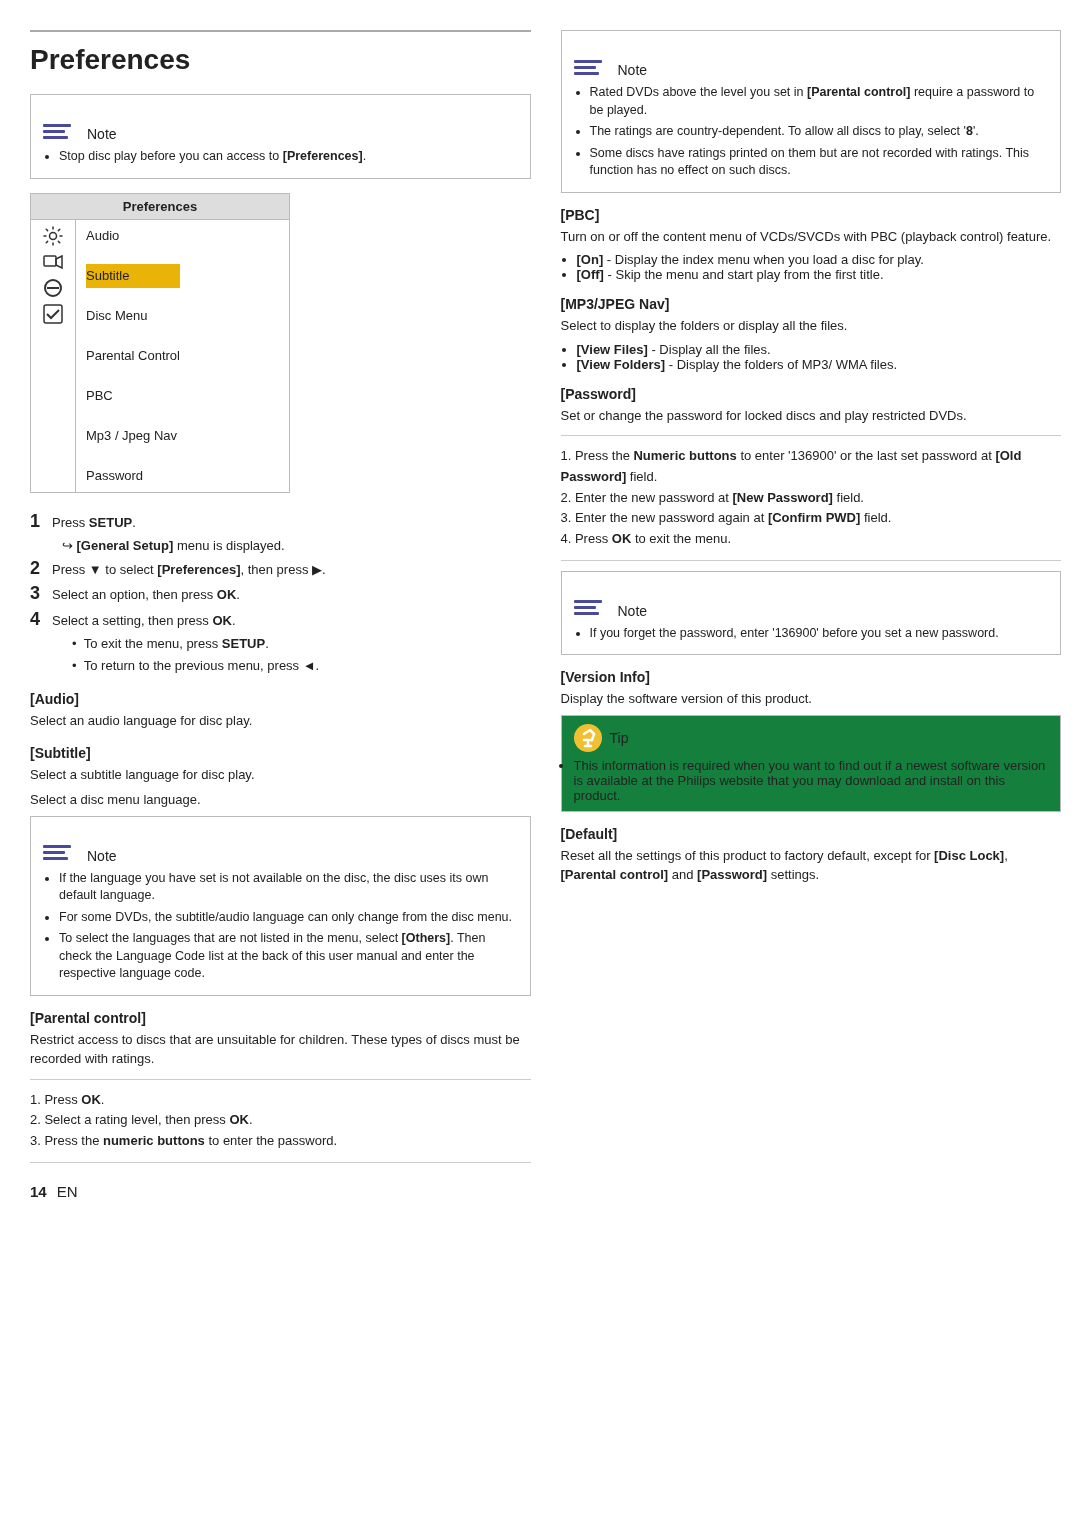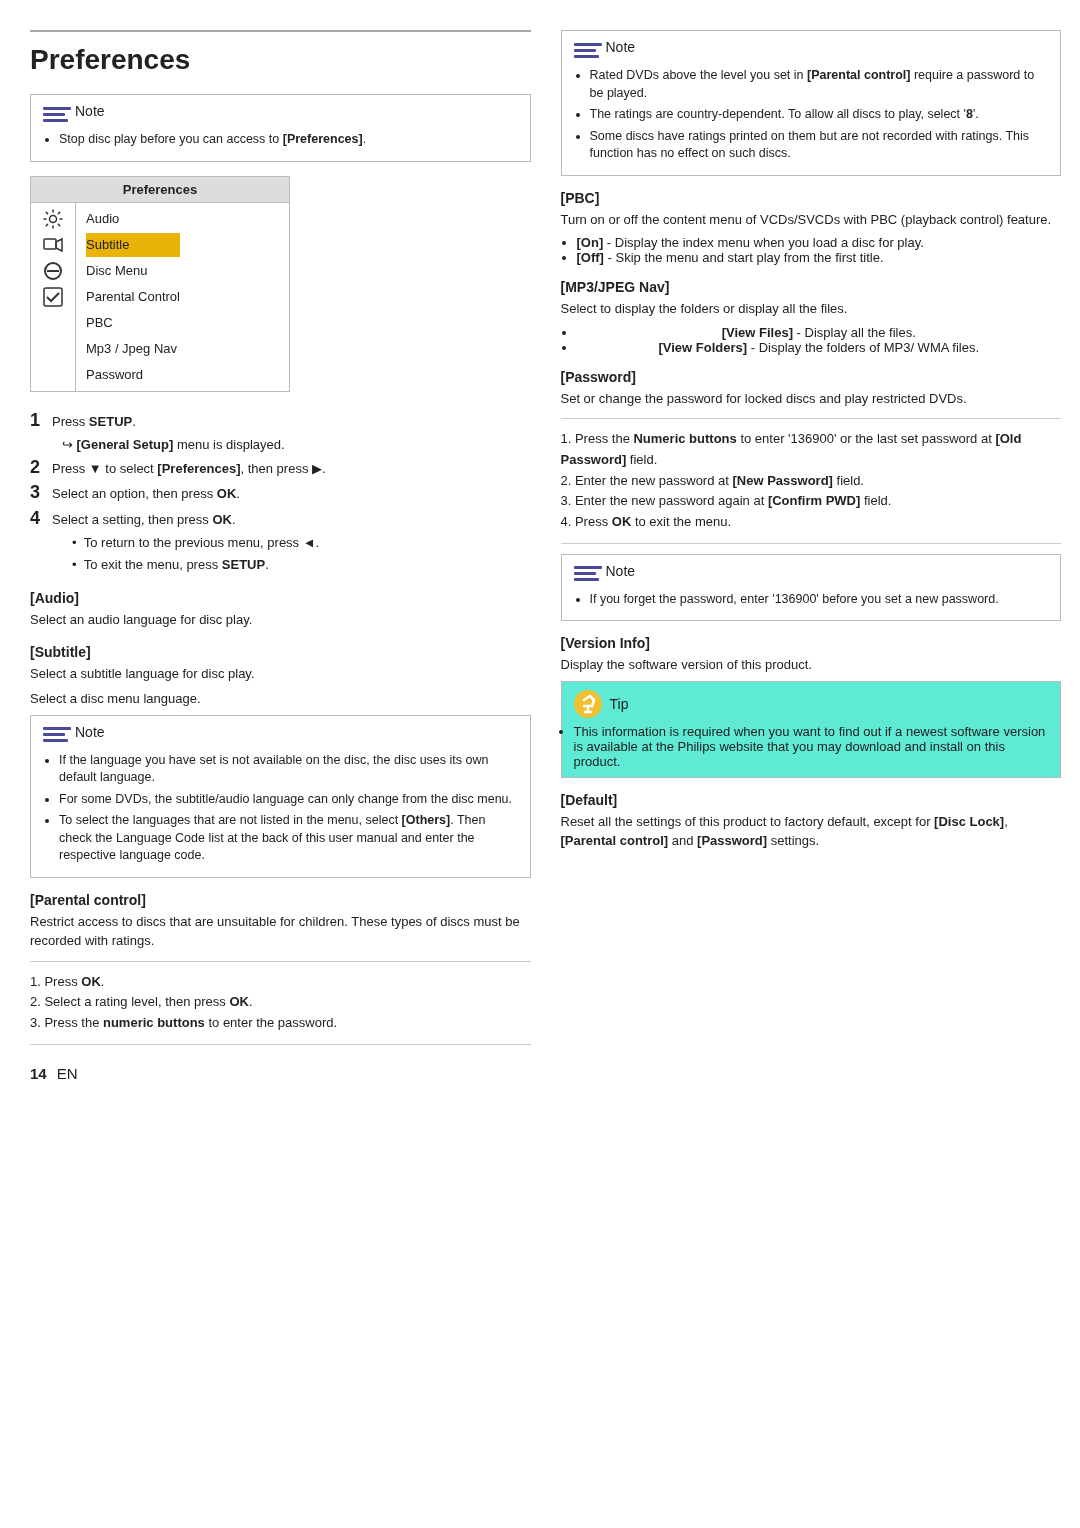--- a/index.html
+++ b/index.html
@@ -33,23 +33,24 @@
       margin-bottom: 18px;
     }
     .note-box {
       border: 1px solid #bbb;
       padding: 8px 12px;
       margin-bottom: 14px;
       background: #fff;
     }
     .note-header {
       display: flex;
-      align-items: flex-start;
-      gap: 4px;
+      align-items: flex-end;
+      gap: 16px;
       margin-bottom: 6px;
+      margin-top: 17px;
     }
     .note-icon {
       width: 28px;
       height: 22px;
       display: flex;
       flex-direction: column;
       justify-content: center;
       gap: 3px;
     }
     .note-icon span {
@@ -70,21 +71,21 @@
     }
     .note-box ul li {
       font-size: 12.5px;
       margin-bottom: 4px;
       line-height: 1.4;
     }
     .tip-box {
       border: 1px solid #bbb;
       padding: 8px 12px;
       margin-bottom: 14px;
-      background: #5eead4;
+      background: #15803d;
     }
     .tip-header {
       display: flex;
       align-items: center;
       gap: 8px;
       margin-bottom: 6px;
     }
     .tip-icon {
       width: 28px;
       height: 28px;
@@ -130,21 +131,21 @@
       height: 24px;
       width: 32px;
       display: flex;
       align-items: center;
       justify-content: center;
     }
     .pref-items-col {
       display: flex;
       flex-direction: column;
       padding: 4px 10px;
-      gap: 2px;
+      gap: 16px;
     }
     .pref-item {
       height: 24px;
       display: flex;
       align-items: center;
       font-size: 13px;
     }
     .pref-item.selected {
       background: #eab308;
     }
@@ -309,22 +310,22 @@
         <span class="step-text">Press ▼ to select <b>[Preferences]</b>, then press ▶.</span>
       </div>
       <div class="step-row">
         <span class="step-num">3</span>
         <span class="step-text">Select an option, then press <b>OK</b>.</span>
       </div>
       <div class="step-row">
         <span class="step-num">4</span>
         <span class="step-text">Select a setting, then press <b>OK</b>.</span>
       </div>
+      <div class="step-sub-bullet">• &nbsp;To exit the menu, press <b>SETUP</b>.</div>
       <div class="step-sub-bullet">• &nbsp;To return to the previous menu, press ◄.</div>
-      <div class="step-sub-bullet">• &nbsp;To exit the menu, press <b>SETUP</b>.</div>
     </div>
 
     <div class="section-title">[Audio]</div>
     <div class="section-body">Select an audio language for disc play.</div>
 
     <div class="section-title">[Subtitle]</div>
     <div class="section-body">Select a subtitle language for disc play.</div>
 
     <div class="section-body">Select a disc menu language.</div>
 
@@ -380,21 +381,21 @@
 
     <div class="section-title">[PBC]</div>
     <div class="section-body">Turn on or off the content menu of VCDs/SVCDs with PBC (playback control) feature.</div>
     <ul style="padding-left:16px; margin-bottom:10px;">
       <li><b>[On]</b> - Display the index menu when you load a disc for play.</li>
       <li><b>[Off]</b> - Skip the menu and start play from the first title.</li>
     </ul>
 
     <div class="section-title">[MP3/JPEG Nav]</div>
     <div class="section-body">Select to display the folders or display all the files.</div>
-    <ul style="padding-left:16px; margin-bottom:10px;text-align:center;">
+    <ul style="padding-left:16px; margin-bottom:10px;">
       <li><b>[View Files]</b> - Display all the files.</li>
       <li><b>[View Folders]</b> - Display the folders of MP3/ WMA files.</li>
     </ul>
 
     <div class="section-title">[Password]</div>
     <div class="section-body">Set or change the password for locked discs and play restricted DVDs.</div>
 
     <div class="pwd-steps-box">
       <div>1. Press the <b>Numeric buttons</b> to enter '136900' or the last set password at <b>[Old Password]</b> field.</div>
       <div>2. Enter the new password at <b>[New Password]</b> field.</div>

